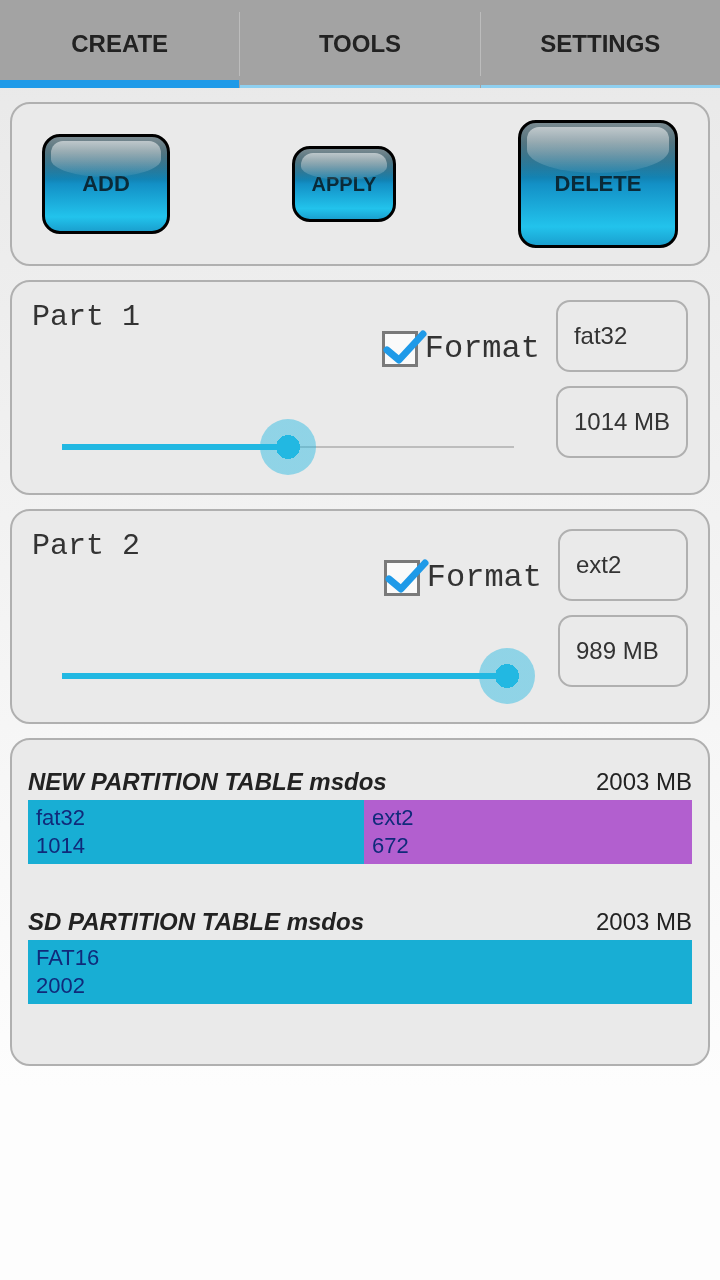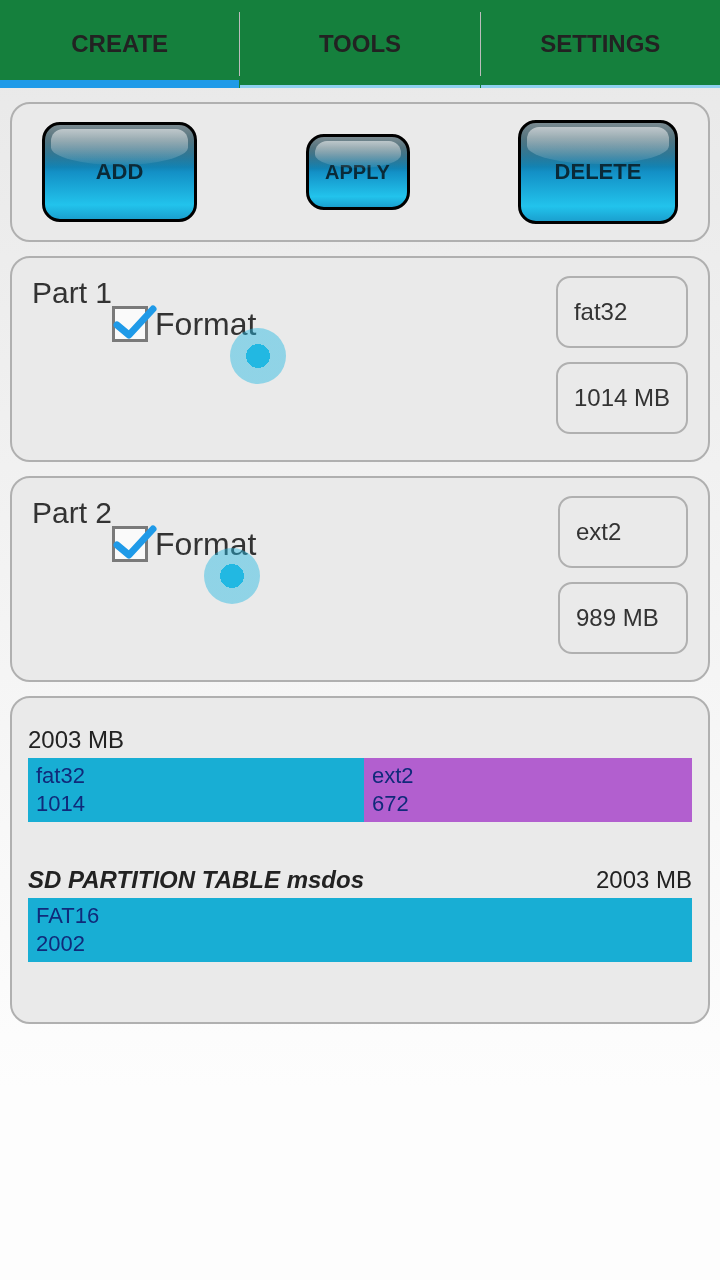--- a/index.html
+++ b/index.html
@@ -3,21 +3,21 @@
 <meta charset="utf-8">
 <style>
   * { box-sizing: border-box; margin: 0; padding: 0; }
   html, body { width: 720px; height: 1280px; font-family: Arial, Helvetica, sans-serif; }
   body { background: linear-gradient(#e8e8e8, #fdfdfd 85%); }
 
   
   .tabs {
     display: flex;
     height: 88px;
-    background: #15803d;
+    background: #a3a3a3;
   }
   .tab {
     flex: 1;
     display: flex;
     align-items: center;
     justify-content: center;
     font-weight: bold;
     font-size: 24px;
     color: #222;
     position: relative;
@@ -68,35 +68,36 @@
       linear-gradient(to bottom, #0c2a36 0%, #0c3a4a 15%, #1390c6 50%, #22c3ec 85%, #1aa0cf 100%);
   }
   .glossy-btn::before {
     content: "";
     position: absolute;
     top: 4px; left: 6px; right: 6px;
     height: 38%;
     border-radius: 12px 12px 50% 50%;
     background: linear-gradient(to bottom, rgba(255,255,255,0.55), rgba(255,255,255,0.05));
   }
-  .btn-add    { width: 155px; height: 100px; text-align: right; }
+  .btn-add    { width: 128px; height: 100px; text-align: right; }
   .btn-apply  { width: 104px; height: 76px;  font-size: 20px;}
-  .btn-delete { width: 160px; height: 104px; }
+  .btn-delete { width: 160px; height: 128px; }
 
   
   .part-card { padding: 18px 20px 26px 20px; }
   .part-row {
     display: flex;
     align-items: flex-start;
     gap: 16px;
   }
   .part-left {
     flex: 1;
     display: flex;
-    flex-direction: row;
+    flex-direction: column;
+    font-family: Liberation Mono, monospace;
   }
   .part-title { font-size: 30px; color: #333; margin-top: 6px; }
   .format-row {
     display: flex;
     align-items: center;
     justify-content: flex-end;
     gap: 7px;
     margin-top: -4px;
   }
   .format-label { font-size: 32px; color: #333; }
@@ -243,20 +244,21 @@
       </div>
       <div class="pill">
         <span>989 MB</span>
       </div>
     </div>
   </div>
 </div>
 
 <div class="card tables-card">
   <div class="table-header">
+    <span class="table-title">NEW PARTITION TABLE msdos</span>
     <span class="table-size">2003 MB</span>
   </div>
   <div class="bar" id="bar-new">
       <div class="seg seg-cyan" style="width: 50.6%;">
         <span class="seg-line">fat32</span>
         <span class="seg-line">1014</span>
       </div>
       <div class="seg seg-purple" style="width: 49.4%;">
         <span class="seg-line">ext2</span>
         <span class="seg-line">672</span>

